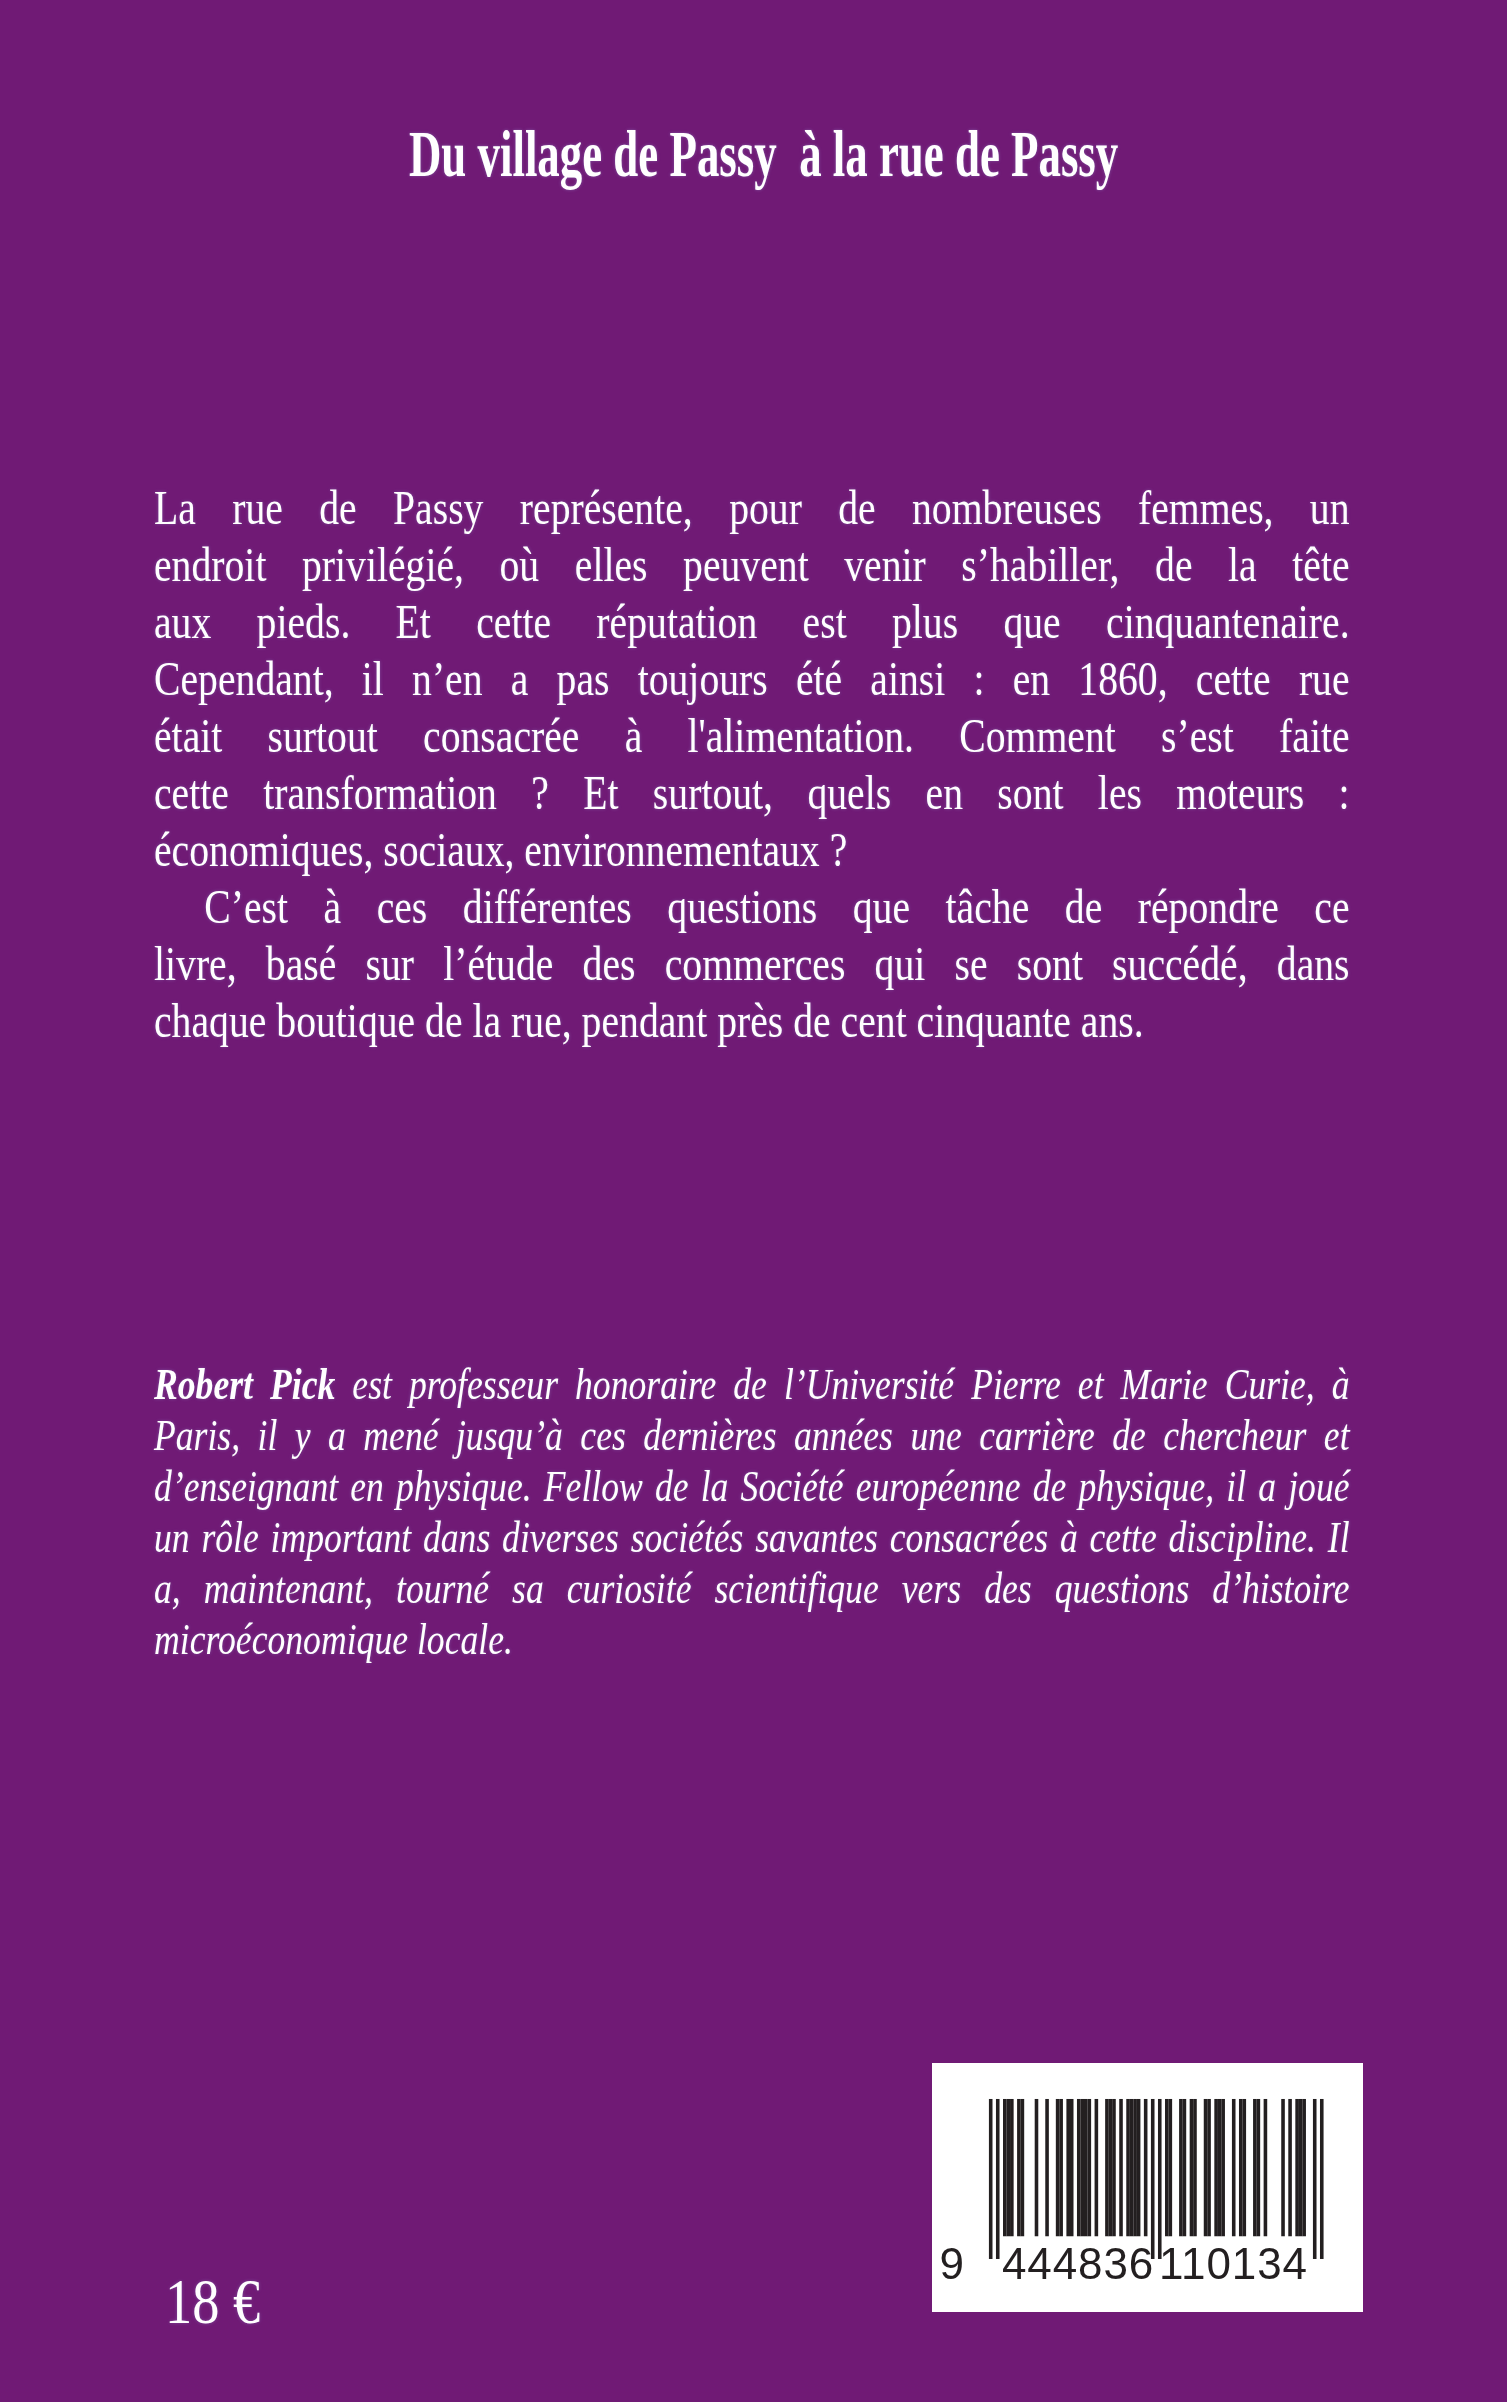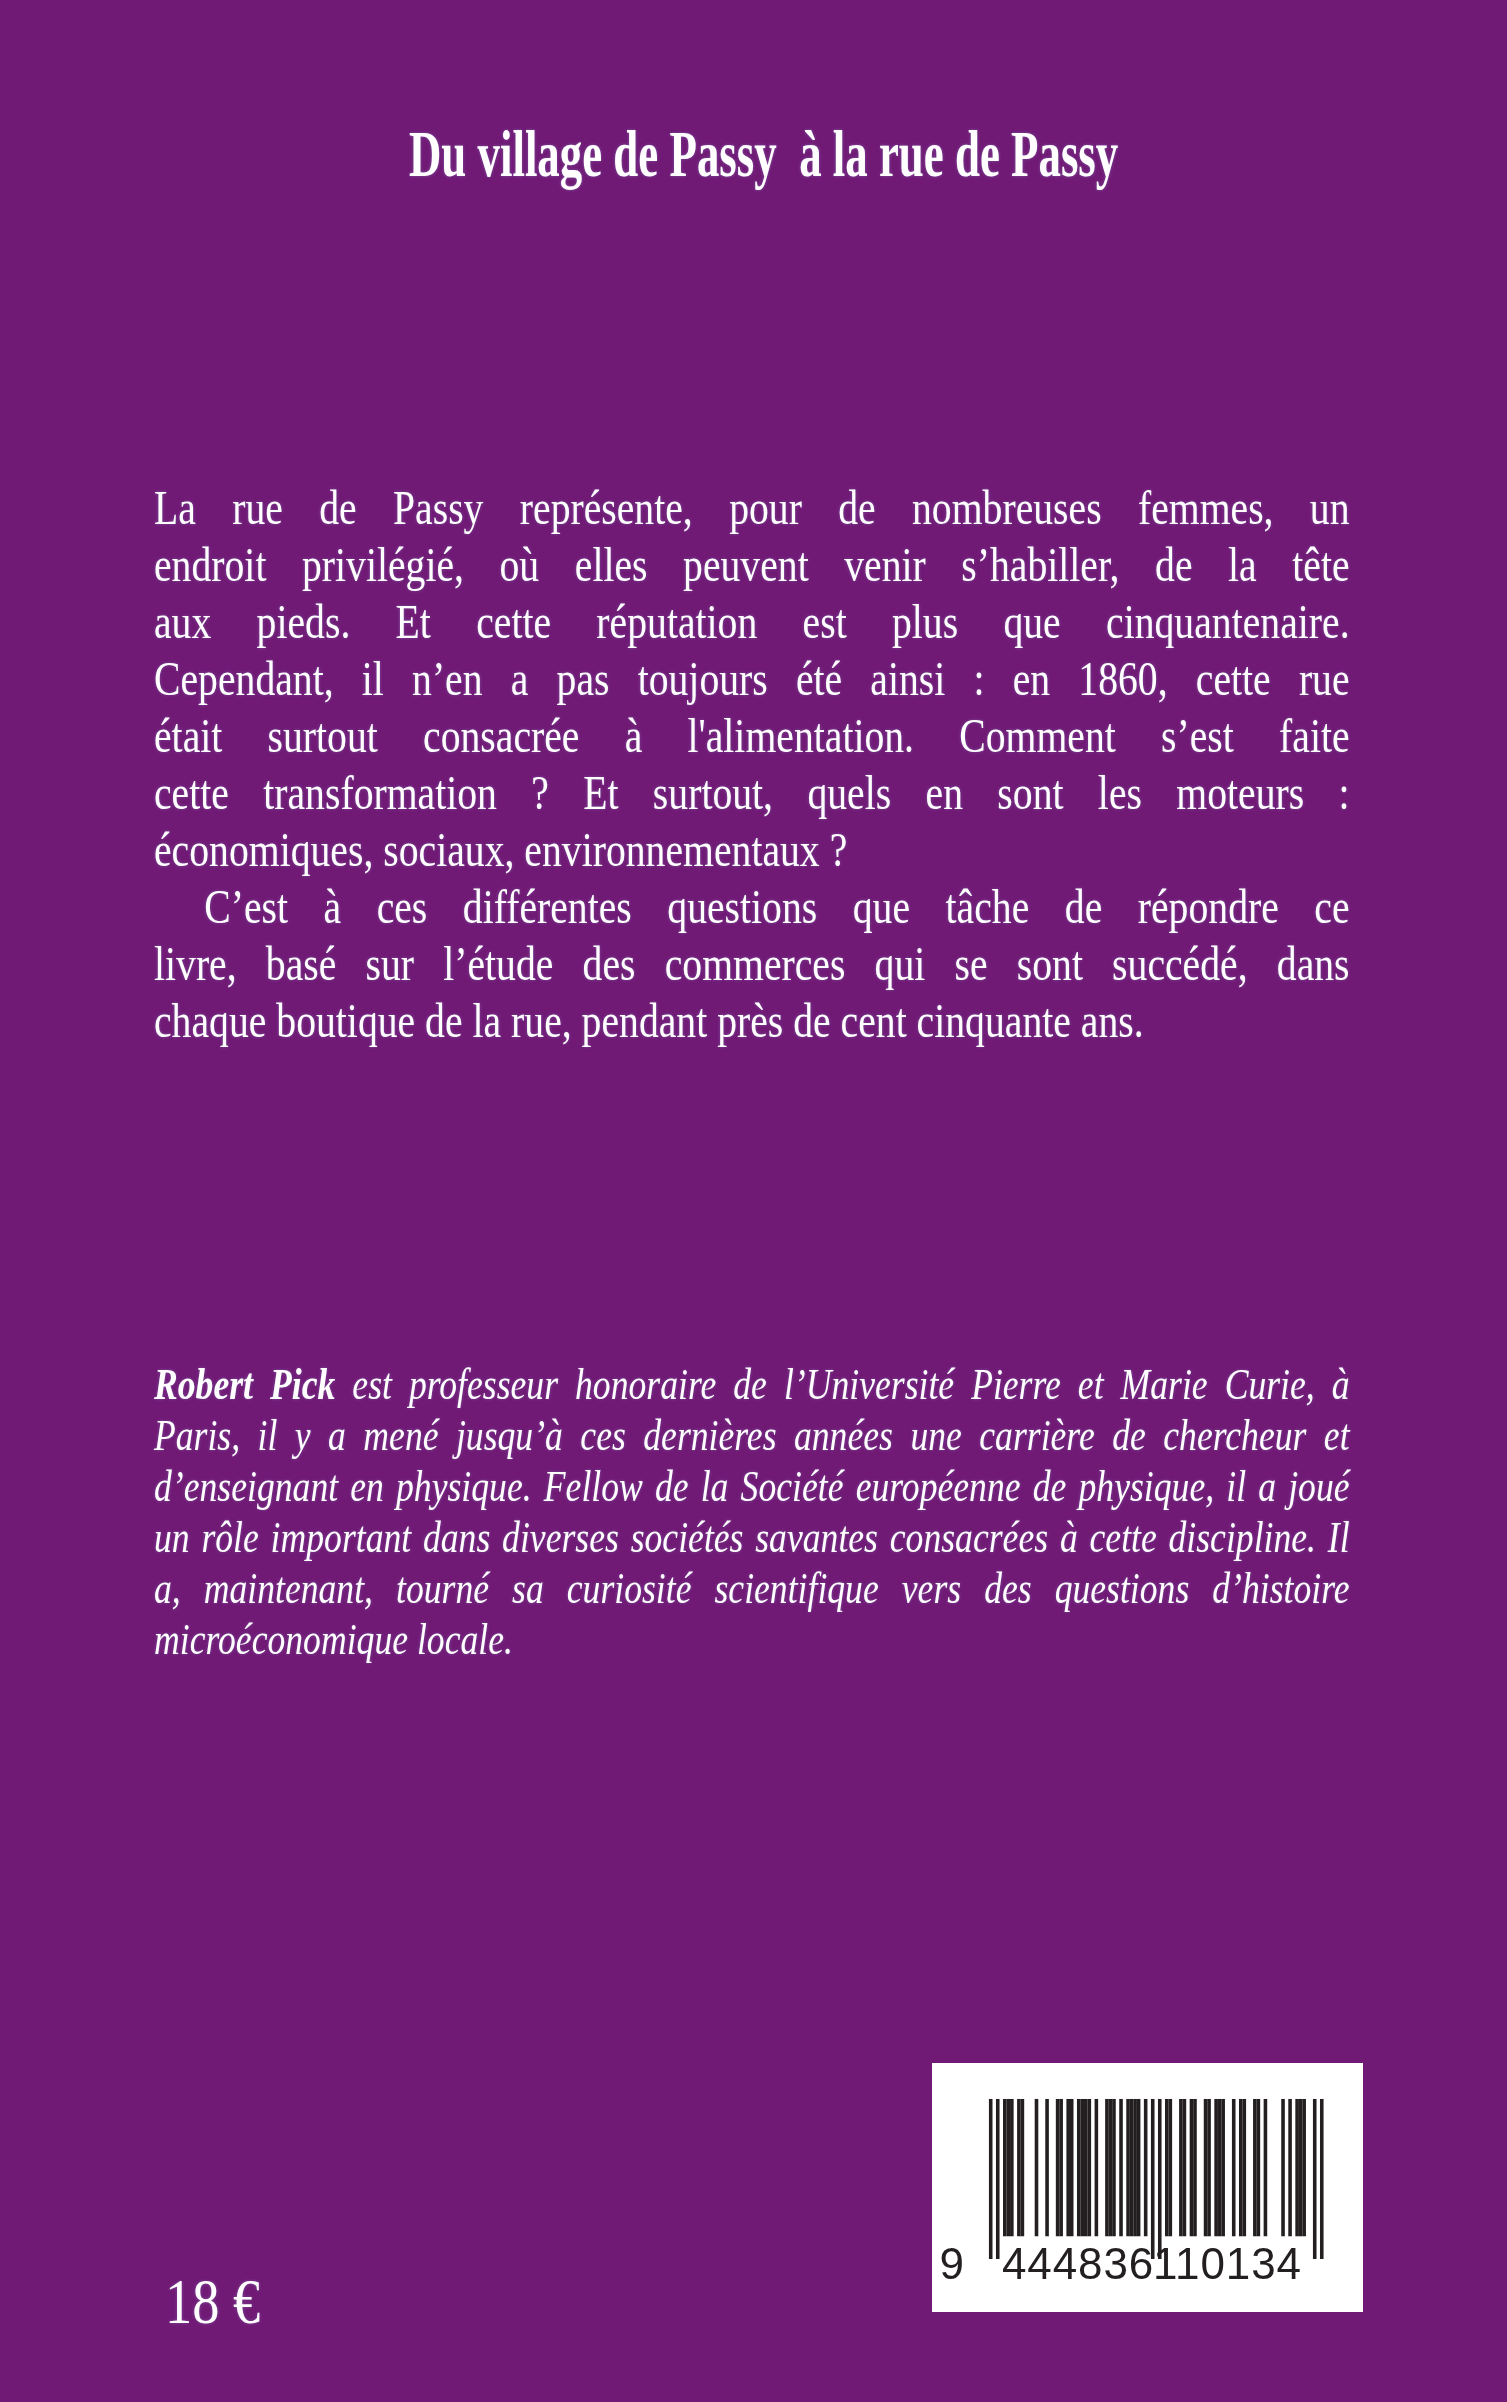--- a/index.html
+++ b/index.html
@@ -92,21 +92,21 @@
     position: absolute;
     top: 176px;
     font-family: "Liberation Sans", sans-serif;
     font-size: 44px;
     font-weight: 500;
     color: #231f20;
     letter-spacing: 0.9px;
   }
   .bd-first { left: 7.6px; }
   .bd-left  { left: 70px; }
-  .bd-right { left: 221px; }
+  .bd-right { left: 227px; }
 </style>
 </head>
 <body>
 
 <div class="page" style="background: #701a75; color: rgb(255, 255, 255); padding-left: 20px;">
 
   <h1 class="title"><span class="inner">Du village de Passy  à la rue de Passy</span></h1>
 
   <div class="textblock synopsis">
       <div class="line">La rue de Passy représente, pour de nombreuses femmes, un</div>

